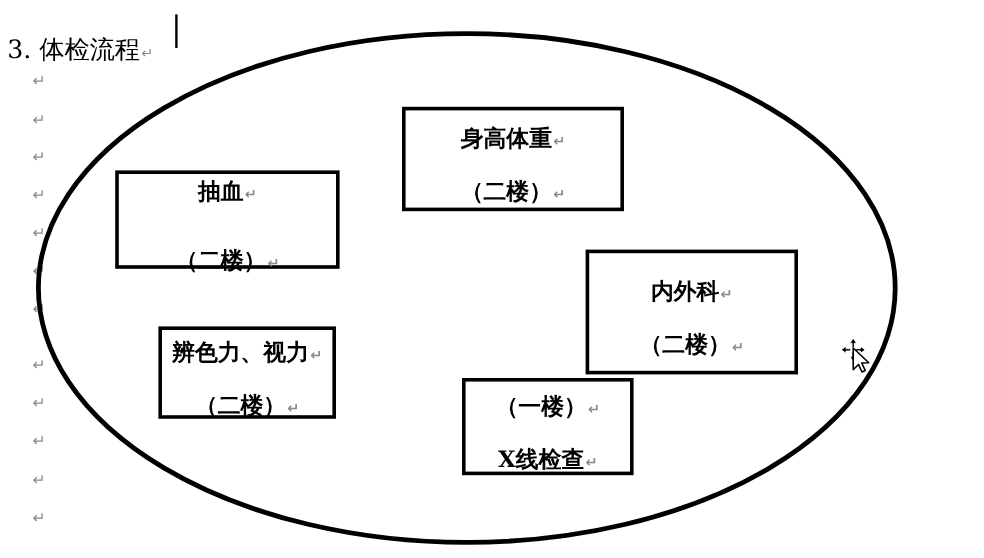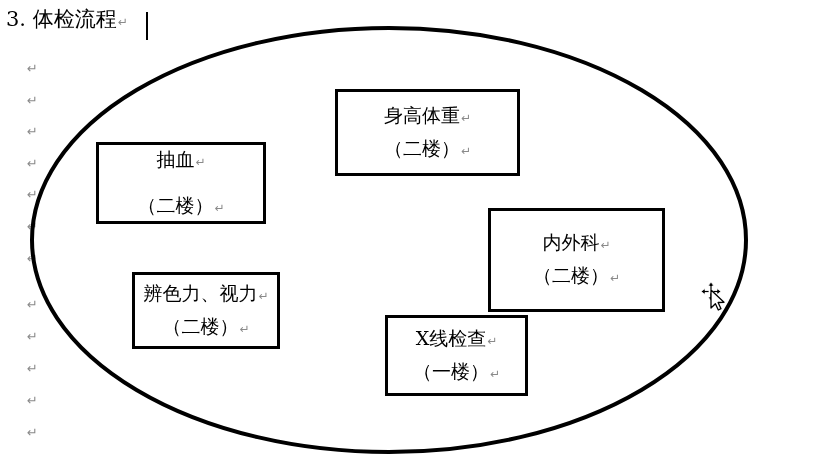--- a/index.html
+++ b/index.html
@@ -20,21 +20,21 @@
     position: absolute;
     left: 0; top: 0;
     width: 820px;
     height: 465px;
   }
 
   
   .doc-heading {
     position: absolute;
     left: 6px;
-    top: 6px;
+    top: 28px;
     font-family: "DejaVu Serif", "Liberation Serif", serif;
     font-size: 21px;
     line-height: 26px;
     color: #000000;
     white-space: nowrap;
     letter-spacing: 0px;
   }
 
   
   .caret {
@@ -82,21 +82,22 @@
     flex-direction: column;
     align-items: center;
     justify-content: center;
     font-family: "DejaVu Serif", "Liberation Serif", serif;
     color: #000000;
   }
   .tbox .line {
     font-size: 19px;
     line-height: 30px;
     white-space: nowrap;
-    font-weight: 400;
+    font-weight: 700;
+    margin-top: 12px;
   }
   .tbox .line.paren {
     letter-spacing: 0px;
   }
 
   
   .cursor-move {
     position: absolute;
     width: 34px;
     height: 34px;
@@ -124,43 +125,43 @@
   <div class="pilcrow" style="left:27px; top:298px;">↵</div>
   <div class="pilcrow" style="left:27px; top:330px;">↵</div>
   <div class="pilcrow" style="left:27px; top:362px;">↵</div>
   <div class="pilcrow" style="left:27px; top:394px;">↵</div>
   <div class="pilcrow" style="left:27px; top:426px;">↵</div>
 
   <svg id="shapes" viewBox="0 0 820 465" xmlns="http://www.w3.org/2000/svg">
     <ellipse cx="389" cy="240" rx="357" ry="212" fill="none" stroke="#000000" stroke-width="4"></ellipse>
   </svg>
 
-  <div class="tbox" style="left:96px; top:142px; width:170px; height:82px;gap:13px;">
+  <div class="tbox" style="left:96px; top:142px; width:187px; height:82px;gap:13px;">
     <div class="line"><span>抽血</span><span class="pilcrow-inline">↵</span></div>
     <div class="line paren"><span>（二楼）</span><span class="pilcrow-inline">↵</span></div>
   </div>
 
   <div class="tbox" style="left:335px; top:89px; width:185px; height:87px;">
     <div class="line"><span>身高体重</span><span class="pilcrow-inline">↵</span></div>
     <div class="line paren"><span>（二楼）</span><span class="pilcrow-inline">↵</span></div>
   </div>
 
   <div class="tbox" style="left:488px; top:208px; width:177px; height:104px;">
     <div class="line"><span>内外科</span><span class="pilcrow-inline">↵</span></div>
     <div class="line paren"><span>（二楼）</span><span class="pilcrow-inline">↵</span></div>
   </div>
 
   <div class="tbox" style="left:132px; top:272px; width:148px; height:77px;">
     <div class="line"><span>辨色力、视力</span><span class="pilcrow-inline">↵</span></div>
     <div class="line paren"><span>（二楼）</span><span class="pilcrow-inline">↵</span></div>
   </div>
 
   <div class="tbox" style="left:385px; top:315px; width:143px; height:81px;">
+    <div class="line paren"><span>（一楼）</span><span class="pilcrow-inline">↵</span></div>
     <div class="line"><span>X线检查</span><span class="pilcrow-inline">↵</span></div>
-    <div class="line paren"><span>（一楼）</span><span class="pilcrow-inline">↵</span></div>
   </div>
 
   <svg class="cursor-move" style="left:700px; top:281px;" viewBox="0 0 34 34" xmlns="http://www.w3.org/2000/svg">
 
     <g fill="#000000" stroke="#ffffff" stroke-width="0.8">
       <path d="M11 1 L14 5 L12 5 L12 9 L10 9 L10 5 L8 5 Z"></path>
       <path d="M11 20 L14 16 L12 16 L12 12 L10 12 L10 16 L8 16 Z"></path>
       <path d="M1 10.5 L5 7.5 L5 9.5 L9 9.5 L9 11.5 L5 11.5 L5 13.5 Z"></path>
       <path d="M21 10.5 L17 7.5 L17 9.5 L13 9.5 L13 11.5 L17 11.5 L17 13.5 Z"></path>
     </g>

